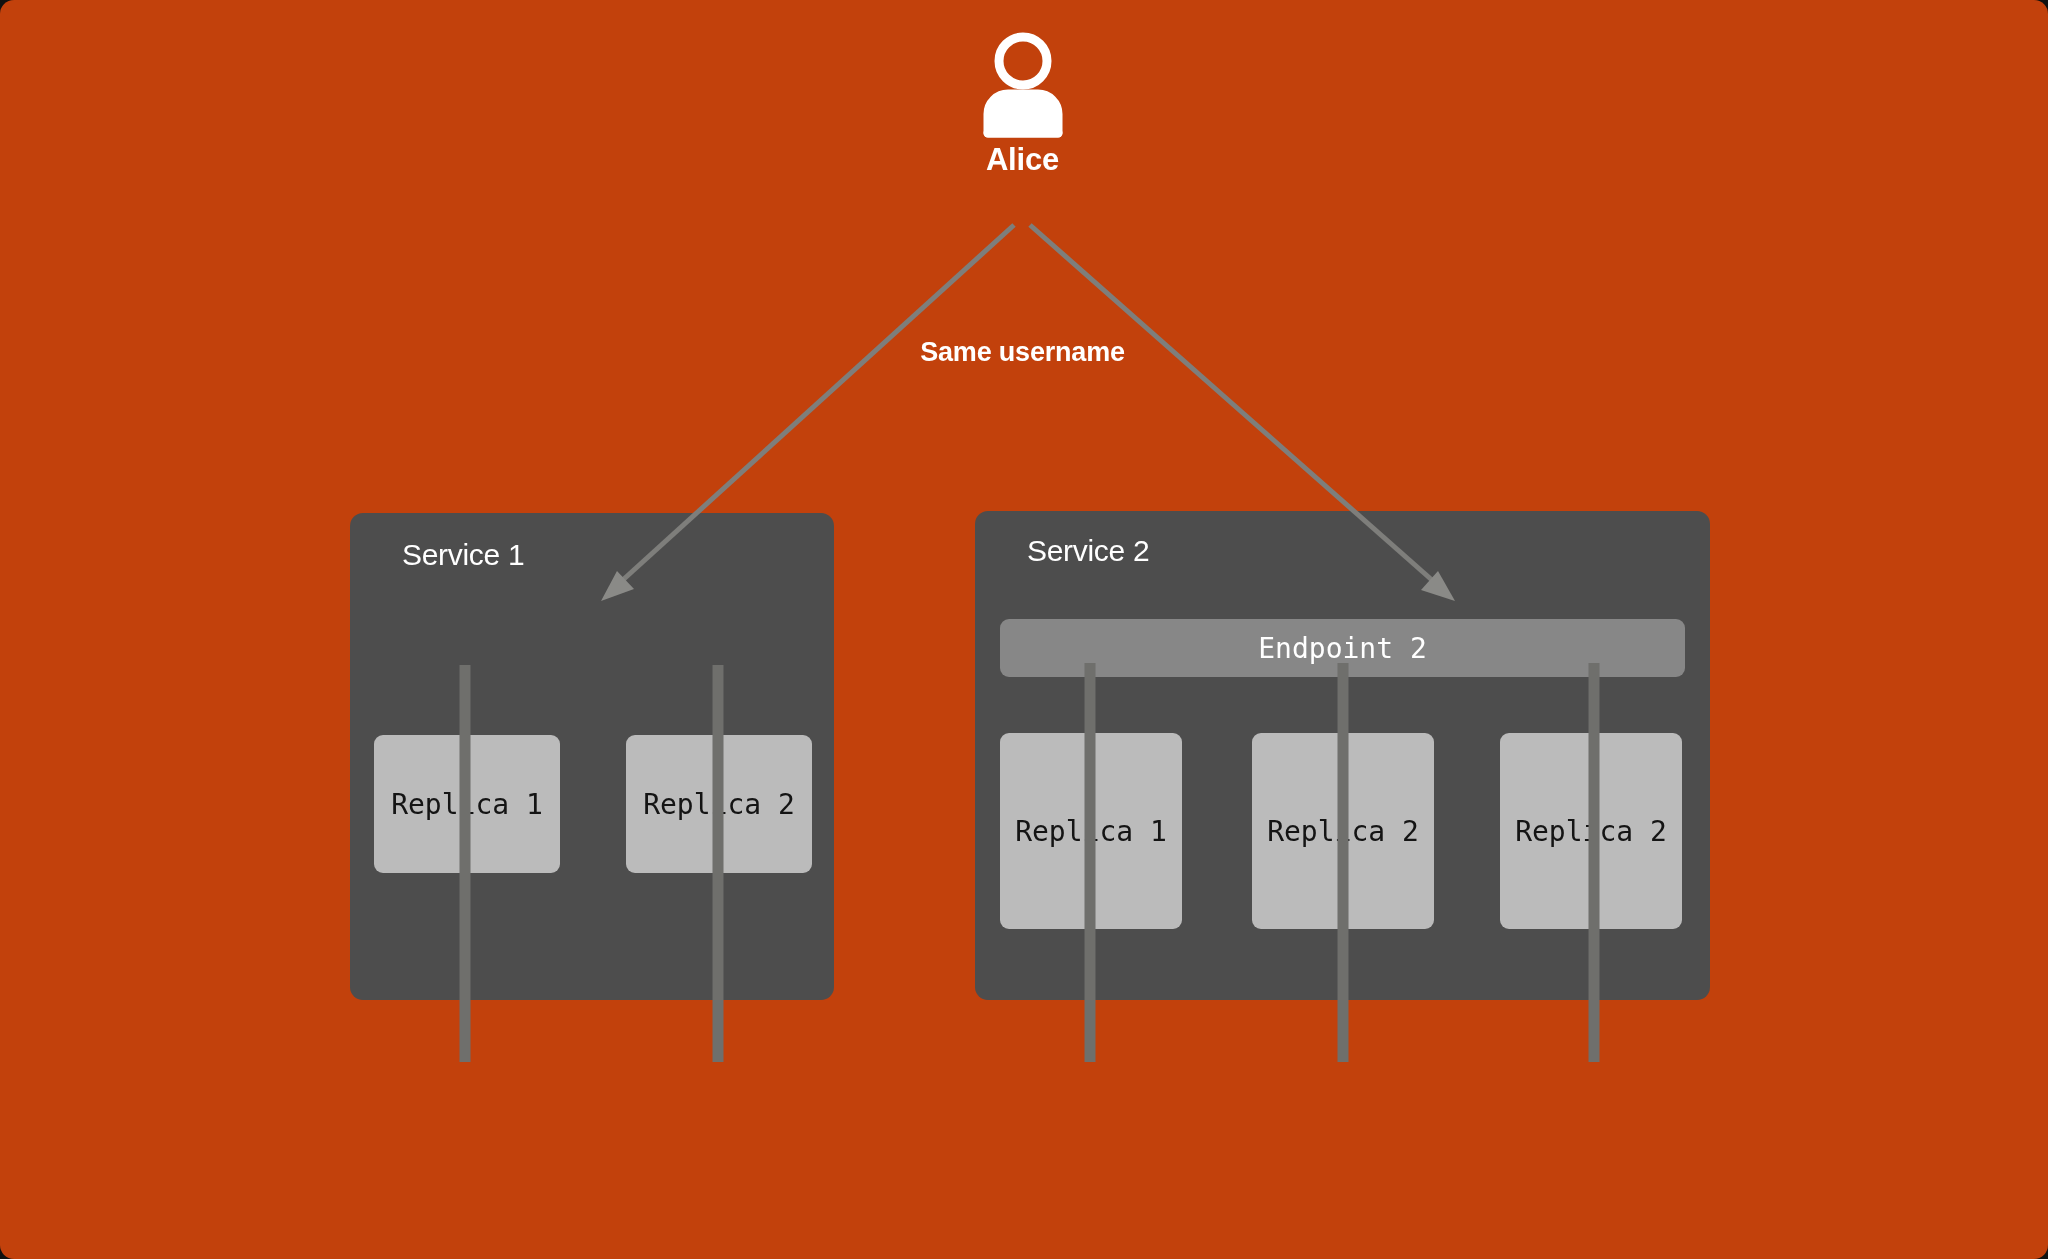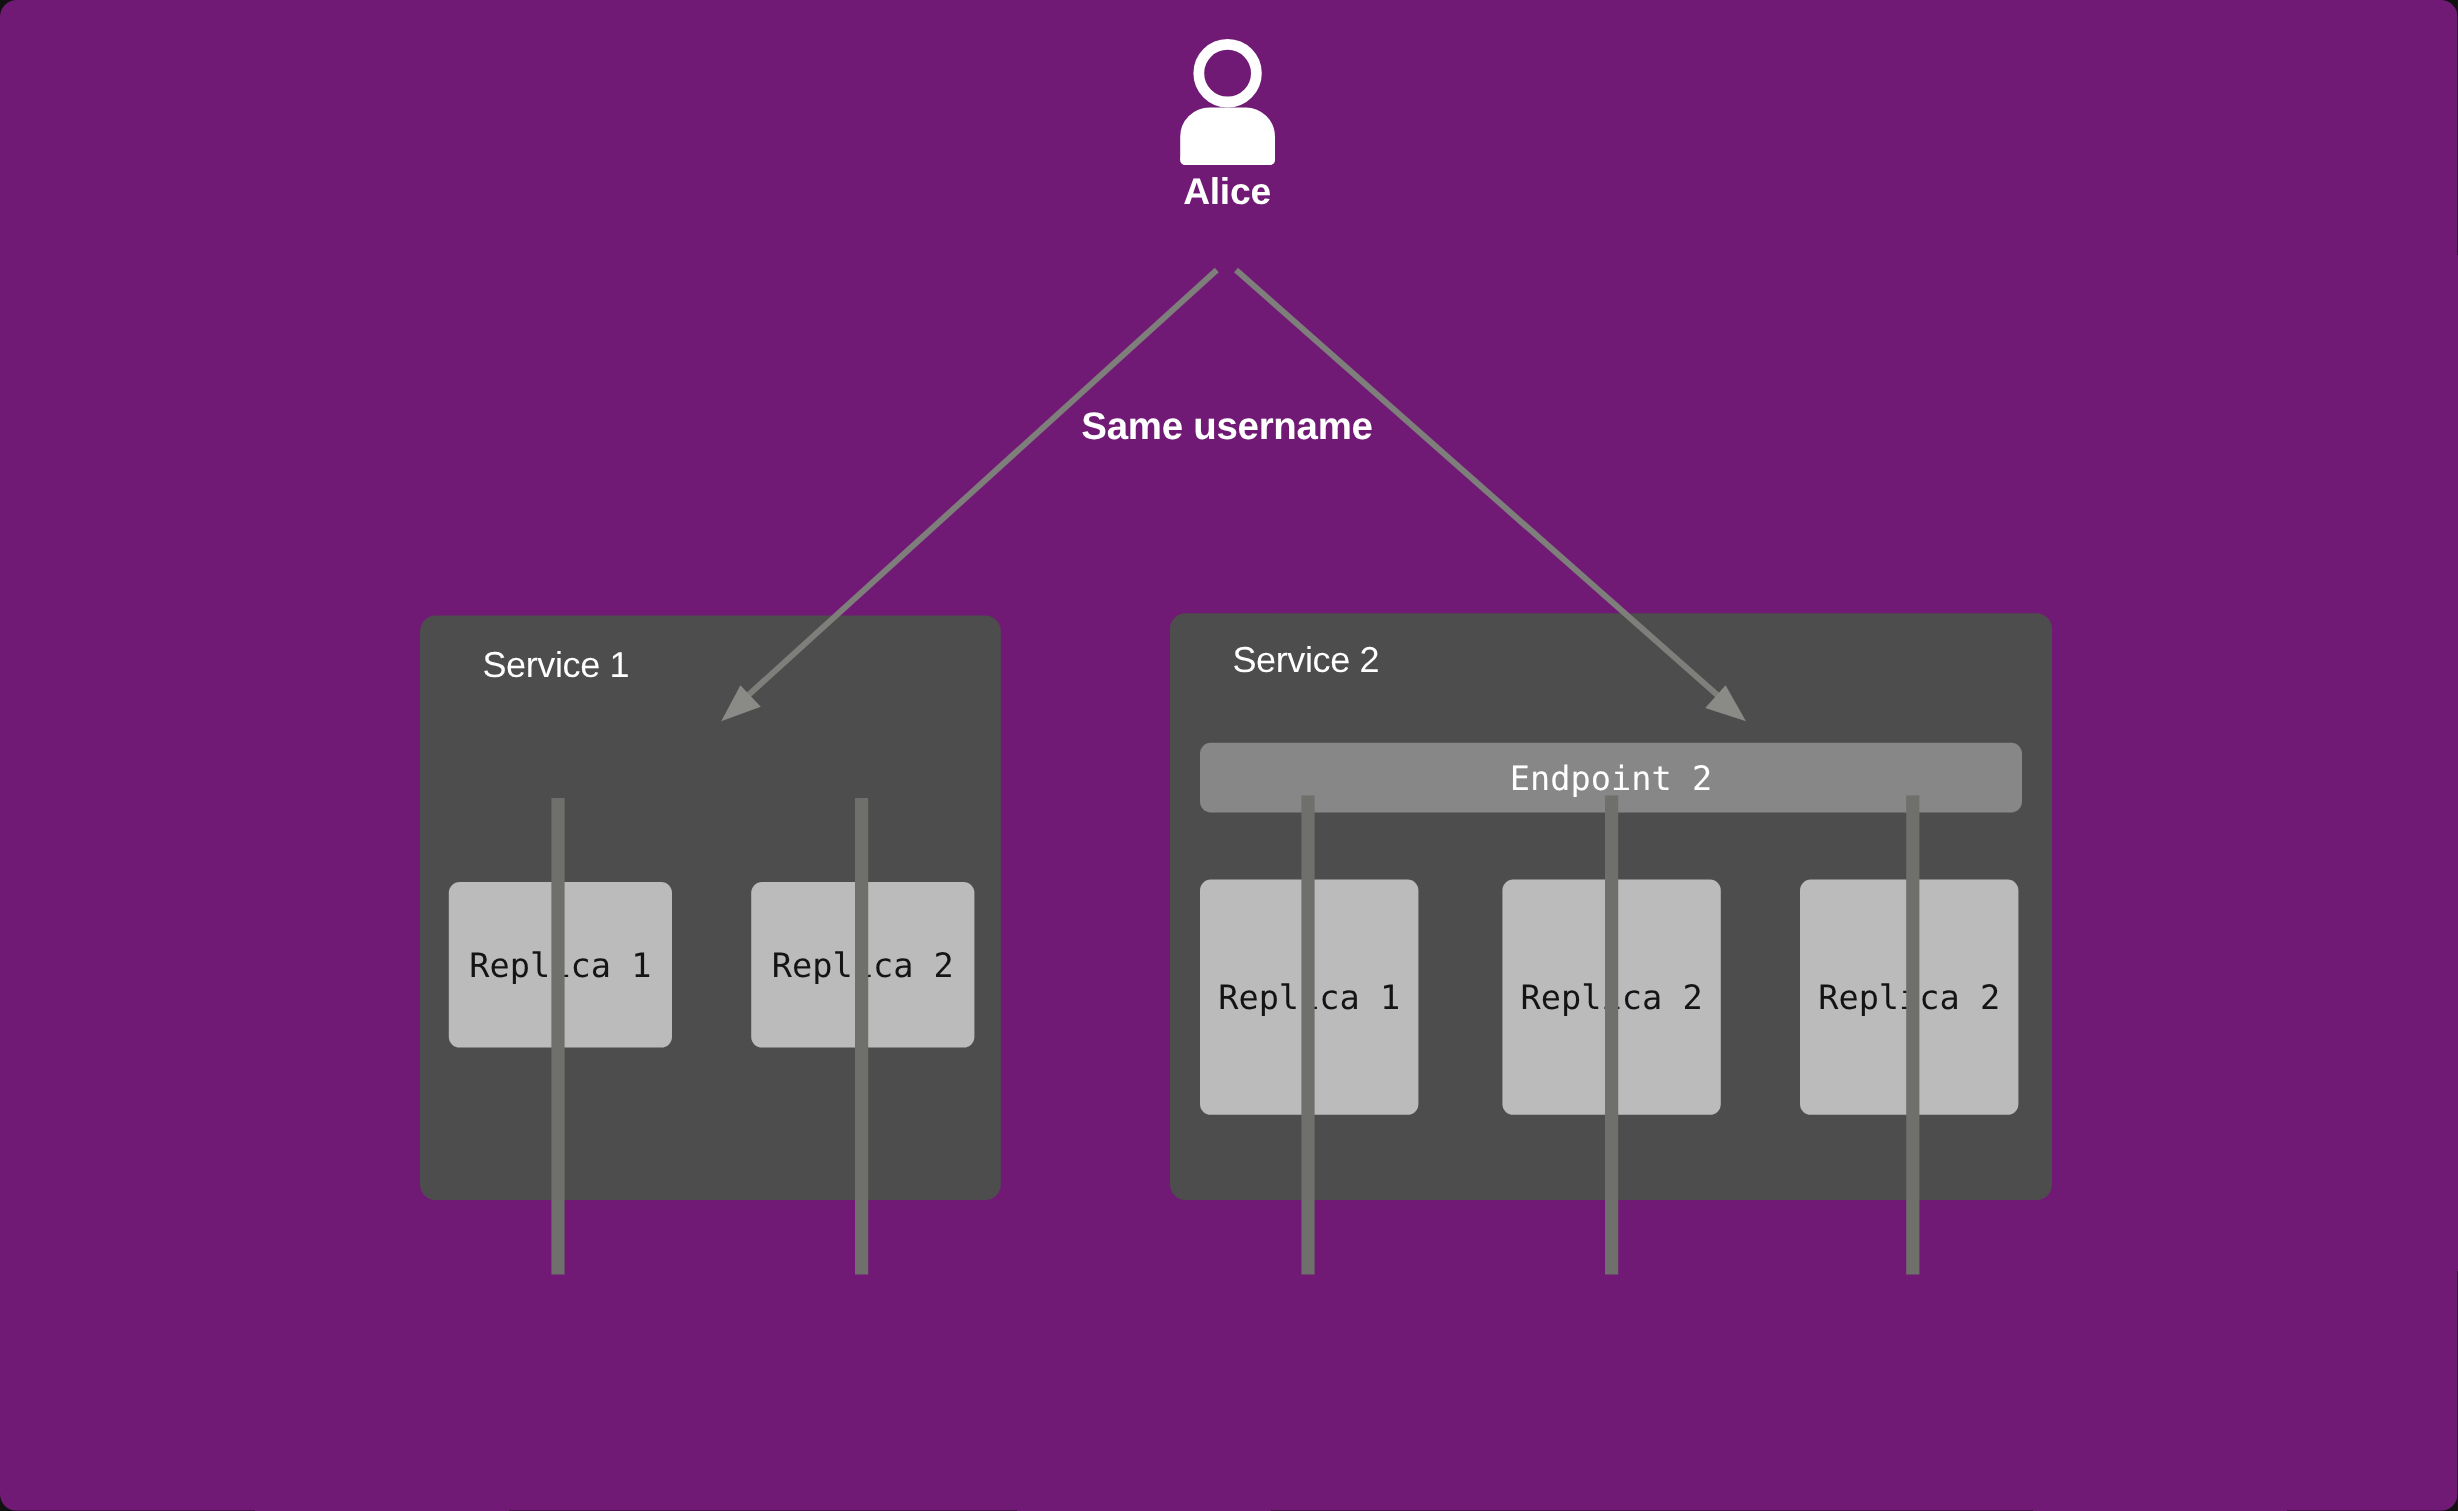--- a/index.html
+++ b/index.html
@@ -11,21 +11,21 @@
     width: 2048px;
     height: 1259px;
     font-family: "Liberation Sans", sans-serif;
     overflow: hidden;
   }
 
   #canvas {
     position: relative;
     width: 2048px;
     height: 1259px;
-    background: #701a75;
+    background: #c2410c;
     border-radius: 14px;
     overflow: hidden;
   }
 
   
   #wires {
     position: absolute;
     left: 0; top: 0;
     width: 2048px;
     height: 1259px;
@@ -55,21 +55,21 @@
   }
 
   
   .edge-caption {
     position: absolute;
     left: 830px;
     top: 337px;
     width: 385px;
     text-align: center;
     color: #ffffff;
-    font-size: 32px;
+    font-size: 27px;
     font-weight: bold;
     line-height: 1.18;
     letter-spacing: -0.2px;
   }
 
   
   .service {
     position: absolute;
     background: #4d4d4d;
     border-radius: 13px;

